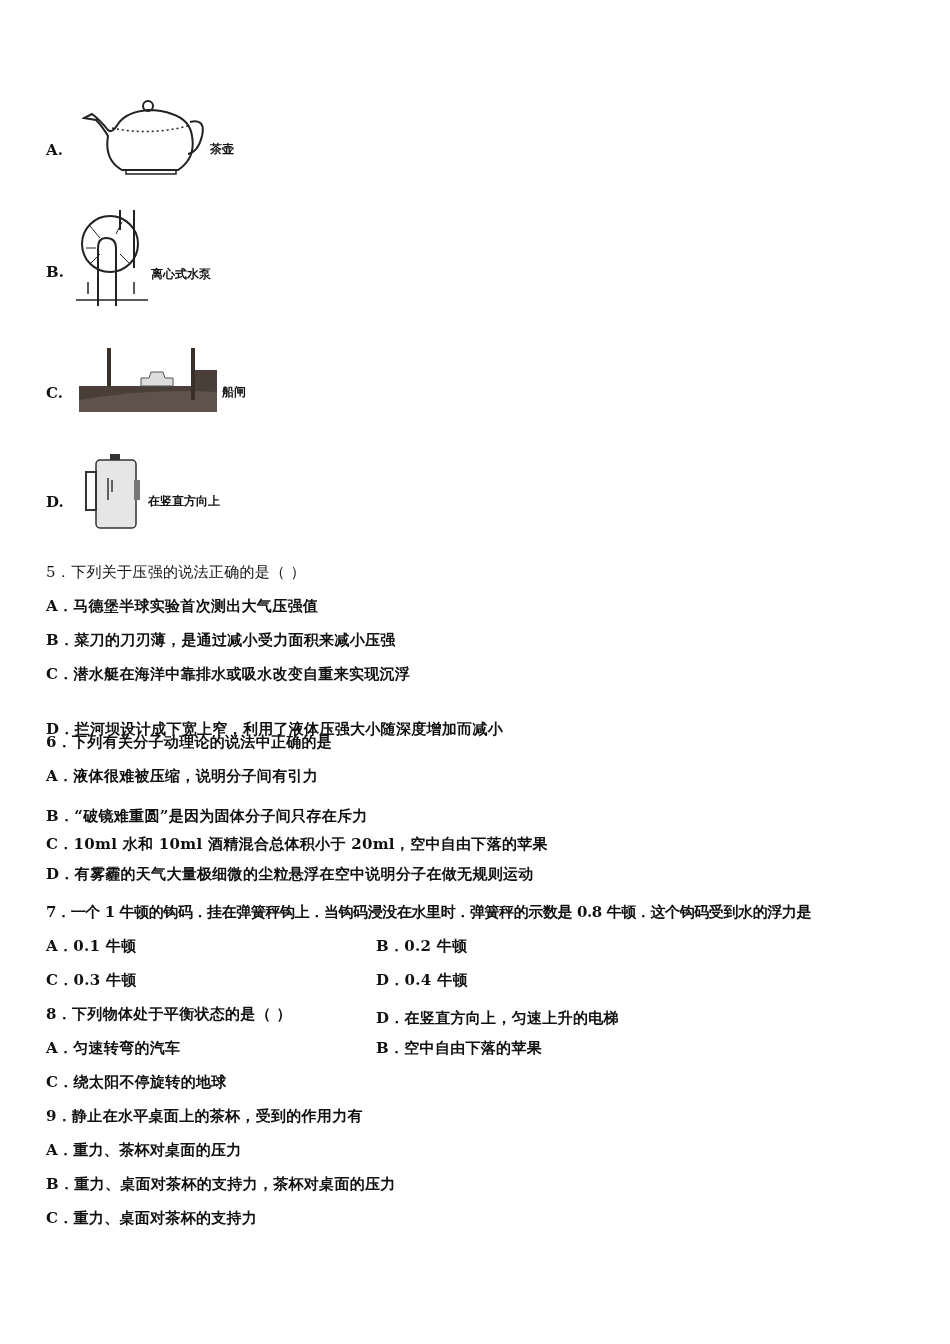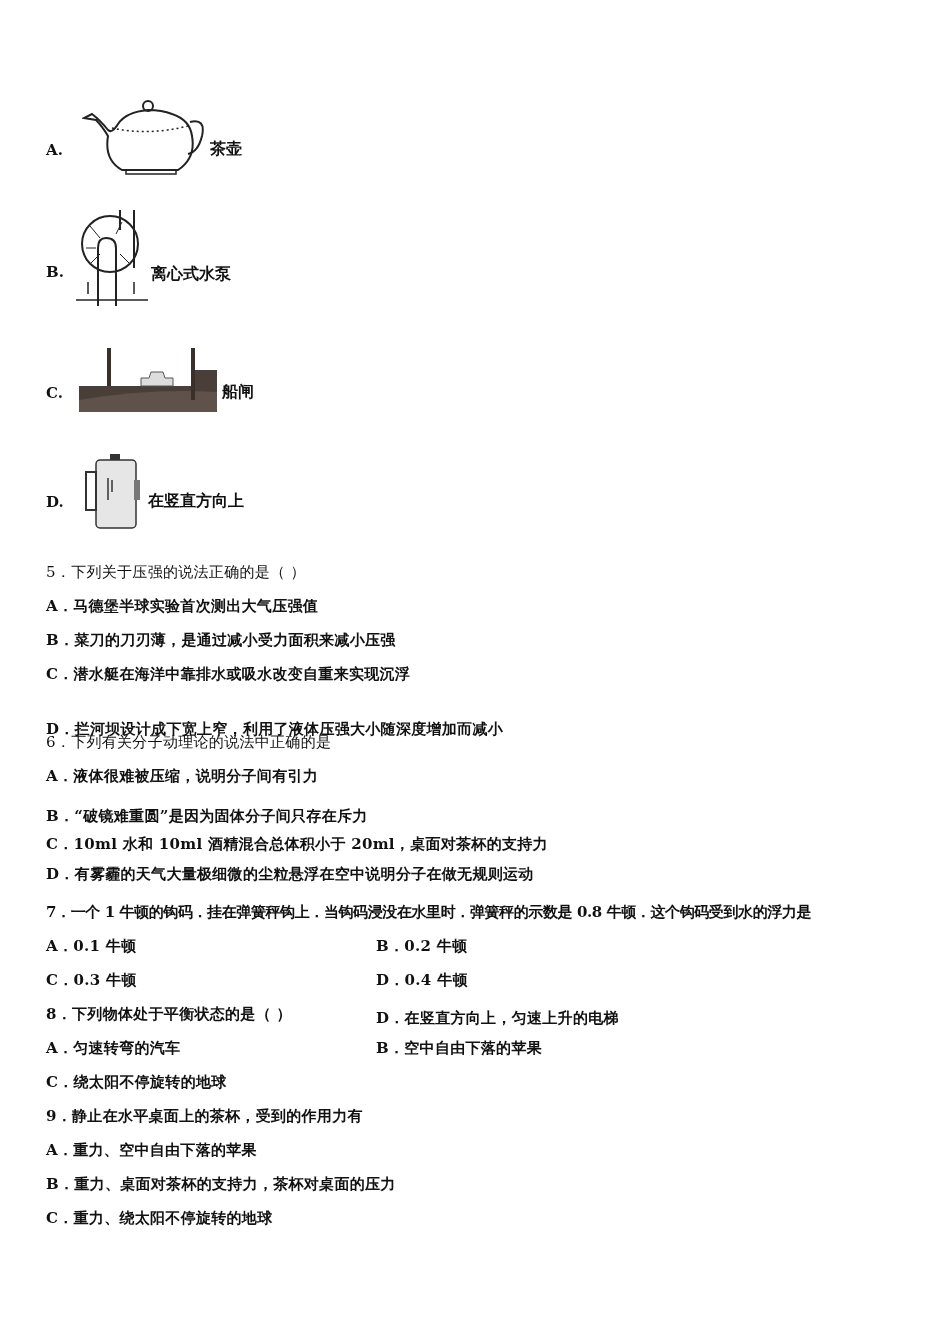--- a/index.html
+++ b/index.html
@@ -2,21 +2,21 @@
 <html><head>
 <meta charset="utf-8">
 <style>
   html, body { margin: 0; padding: 0; background: #ffffff; }
   body { width: 950px; height: 1344px; position: relative; overflow: hidden;
          font-family: "DejaVu Serif", "Liberation Serif", serif; color: #111; }
   .line { position: absolute; left: 46px; font-size: 15px; font-weight: bold;
           white-space: nowrap; line-height: 20px; letter-spacing: 0.3px; }
   .lbl { position: absolute; font-size: 15px; font-weight: bold; line-height: 20px; }
   .fig { position: absolute; }
-  .caption { position: absolute; font-size: 16px; font-weight: bold; line-height: 20px; }
+  .caption { position: absolute; font-size: 12px; font-weight: bold; line-height: 20px; }
   .col2 { position: absolute; left: 376px; }
 </style>
 </head>
 <body>
 
 <div class="lbl" style="left:46px;top:140px;">A.</div>
 <svg class="fig" style="left:82px;top:100px;" width="122" height="80" viewBox="0 0 122 80">
   <path d="M2 18 L14 20 Q20 26 26 36 Q22 60 40 70 L96 70 Q114 58 110 36 Q108 20 90 14 Q80 10 66 10 Q44 12 36 24 Q30 34 26 30 Q18 20 10 14 Z" fill="none" stroke="#222" stroke-width="2"></path>
   <path d="M108 22 Q124 18 120 36 Q116 52 106 54" fill="none" stroke="#222" stroke-width="2"></path>
   <circle cx="66" cy="6" r="5" fill="none" stroke="#222" stroke-width="2"></circle>
@@ -59,34 +59,34 @@
   <rect x="50" y="28" width="6" height="20" fill="#777"></rect>
 </svg>
 <div class="caption" style="left:148px;top:491px;">在竖直方向上</div>
 
 <div class="line" style="top:562px;font-weight:normal;">5．下列关于压强的说法正确的是（   ）</div>
 <div class="line" style="top:596px;">A．马德堡半球实验首次测出大气压强值</div>
 <div class="line" style="top:630px;">B．菜刀的刀刃薄，是通过减小受力面积来减小压强</div>
 <div class="line" style="top:664px;">C．潜水艇在海洋中靠排水或吸水改变自重来实现沉浮</div>
 <div class="line" style="top:698px;margin-top:21px;">D．拦河坝设计成下宽上窄，利用了液体压强大小随深度增加而减小</div>
 
-<div class="line" style="top:732px;font-weight:normal;">6．下列有关分子动理论的说法中正确的是</div>
+<div class="line" style="top:732px;font-weight:bold;">6．下列有关分子动理论的说法中正确的是</div>
 <div class="line" style="top:766px;">A．液体很难被压缩，说明分子间有引力</div>
 <div class="line" style="top:800px;margin-top:6px;">B．“破镜难重圆”是因为固体分子间只存在斥力</div>
-<div class="line" style="top:834px;">C．10ml 水和 10ml 酒精混合总体积小于 20ml，桌面对茶杯的支持力</div>
+<div class="line" style="top:834px;">C．10ml 水和 10ml 酒精混合总体积小于 20ml，空中自由下落的苹果</div>
 <div class="line" style="top:864px;">D．有雾霾的天气大量极细微的尘粒悬浮在空中说明分子在做无规则运动</div>
 
 <div class="line" style="top:902px;letter-spacing:-0.4px;">7．一个 1 牛顿的钩码．挂在弹簧秤钩上．当钩码浸没在水里时．弹簧秤的示数是 0.8 牛顿．这个钩码受到水的浮力是</div>
 <div class="line" style="top:936px;">A．0.1 牛顿</div>
 <div class="line col2" style="top:936px;">B．0.2 牛顿</div>
 <div class="line" style="top:970px;text-align:right;">C．0.3 牛顿</div>
 <div class="line col2" style="top:970px;">D．0.4 牛顿</div>
 
 <div class="line" style="top:1004px;">8．下列物体处于平衡状态的是（      ）</div>
 <div class="line" style="top:1038px;">A．匀速转弯的汽车</div>
 <div class="line col2" style="top:1038px;">B．空中自由下落的苹果</div>
 <div class="line" style="top:1072px;">C．绕太阳不停旋转的地球</div>
 <div class="line col2" style="top:1008px;">D．在竖直方向上，匀速上升的电梯</div>
 
 <div class="line" style="top:1106px;">9．静止在水平桌面上的茶杯，受到的作用力有</div>
-<div class="line" style="top:1140px;">A．重力、空中自由下落的苹果</div>
+<div class="line" style="top:1140px;">A．重力、茶杯对桌面的压力</div>
 <div class="line" style="top:1174px;">B．重力、桌面对茶杯的支持力，茶杯对桌面的压力</div>
-<div class="line" style="top:1208px;">C．重力、绕太阳不停旋转的地球</div>
+<div class="line" style="top:1208px;">C．重力、桌面对茶杯的支持力</div>
 
 </body></html>

